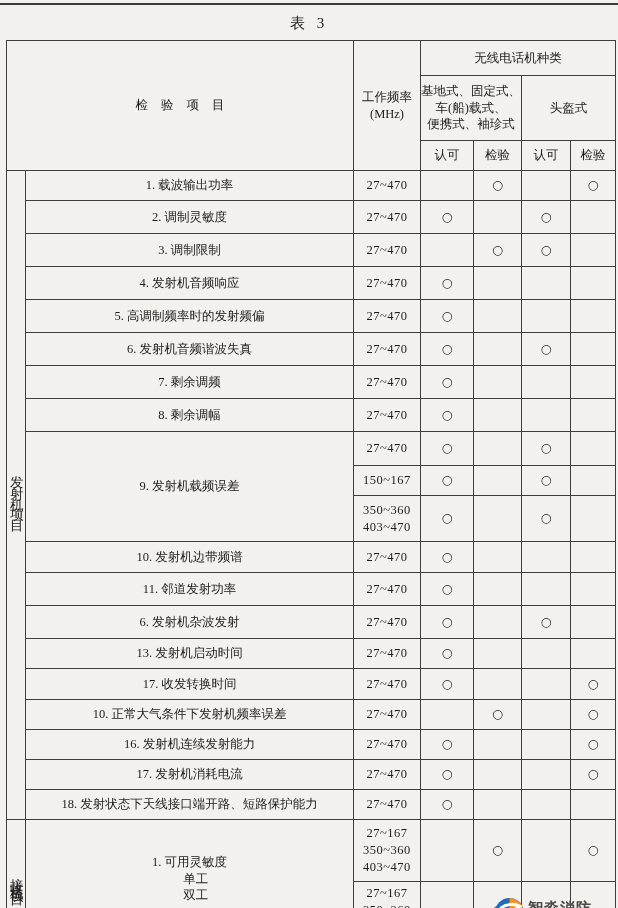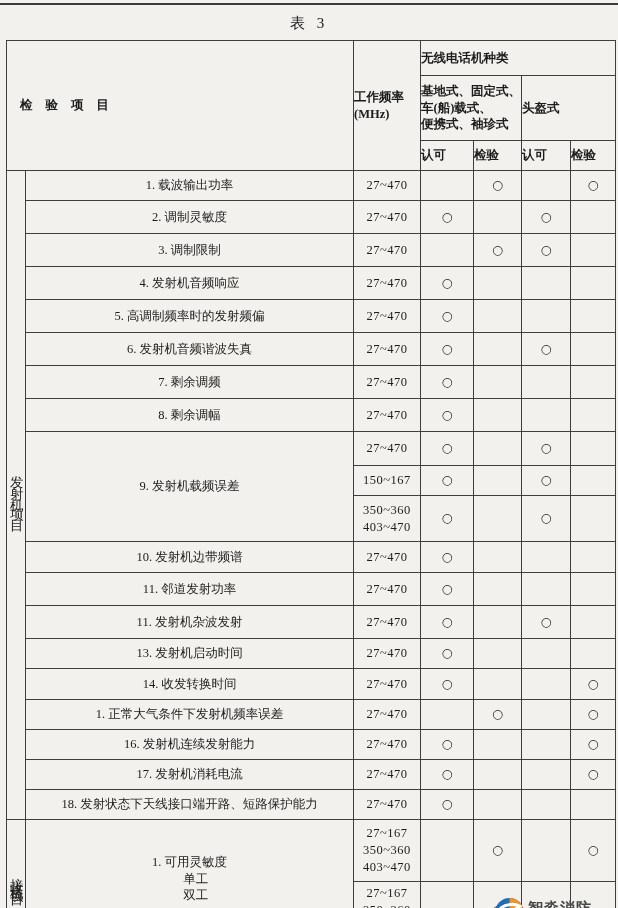--- a/index.html
+++ b/index.html
@@ -24,21 +24,21 @@
   table.grid td{
     border:1px solid #3e3e3e;
     padding:0;vertical-align:middle;
     font-size:12.5px;line-height:1.35;color:#1c1c1c;
     overflow:hidden;
   }
   td.noleft{border-left:none;margin-left:44px;}
   td.item{ text-align:center;padding:2px 4px 2px 7px; }
   td.freq{ text-align:center;font-size:11.5px;white-space:pre-line;letter-spacing:0.5px; }
   td.mark{ text-align:center;font-size:17px;color:#2a2a2a;font-family:"DejaVu Sans",sans-serif; }
-  td.ctr { text-align:left;white-space:pre-line;font-weight:bold; }
+  td.ctr { text-align:center;white-space:pre-line; }
   td.group{
     text-align:center;
   }
   .vtext{
     writing-mode:vertical-rl;text-orientation:upright;
     display:inline-block;font-size:13.5px;
   }
   .vtx{letter-spacing:11px;}
   .vrx{letter-spacing:4px;}
   .h-items{font-size:13.5px;letter-spacing:13px;text-indent:13px;}
@@ -198,45 +198,45 @@
     </tr>
     <tr class="r29">
       <td class="item">11. 邻道发射功率</td>
       <td class="freq">27~470</td>
       <td class="mark">○</td>
       <td class="mark"></td>
       <td class="mark"></td>
       <td class="mark"></td>
     </tr>
     <tr class="r29">
-      <td class="item">11. 发射机杂波发射</td>
+      <td class="item">6. 发射机杂波发射</td>
       <td class="freq">27~470</td>
       <td class="mark">○</td>
       <td class="mark"></td>
       <td class="mark">○</td>
       <td class="mark"></td>
     </tr>
     <tr class="r30">
       <td class="item">13. 发射机启动时间</td>
       <td class="freq">27~470</td>
       <td class="mark">○</td>
       <td class="mark"></td>
       <td class="mark"></td>
       <td class="mark"></td>
     </tr>
     <tr class="r31">
-      <td class="item">14. 收发转换时间</td>
-      <td class="freq">27~470</td>
-      <td class="mark">○</td>
-      <td class="mark"></td>
-      <td class="mark"></td>
-      <td class="mark">○</td>
-    </tr>
-    <tr class="r30">
-      <td class="item">1. 正常大气条件下发射机频率误差</td>
+      <td class="item">17. 收发转换时间</td>
+      <td class="freq">27~470</td>
+      <td class="mark">○</td>
+      <td class="mark"></td>
+      <td class="mark"></td>
+      <td class="mark">○</td>
+    </tr>
+    <tr class="r30">
+      <td class="item">10. 正常大气条件下发射机频率误差</td>
       <td class="freq">27~470</td>
       <td class="mark"></td>
       <td class="mark">○</td>
       <td class="mark"></td>
       <td class="mark">○</td>
     </tr>
     <tr class="r30">
       <td class="item">16. 发射机连续发射能力</td>
       <td class="freq">27~470</td>
       <td class="mark">○</td>

